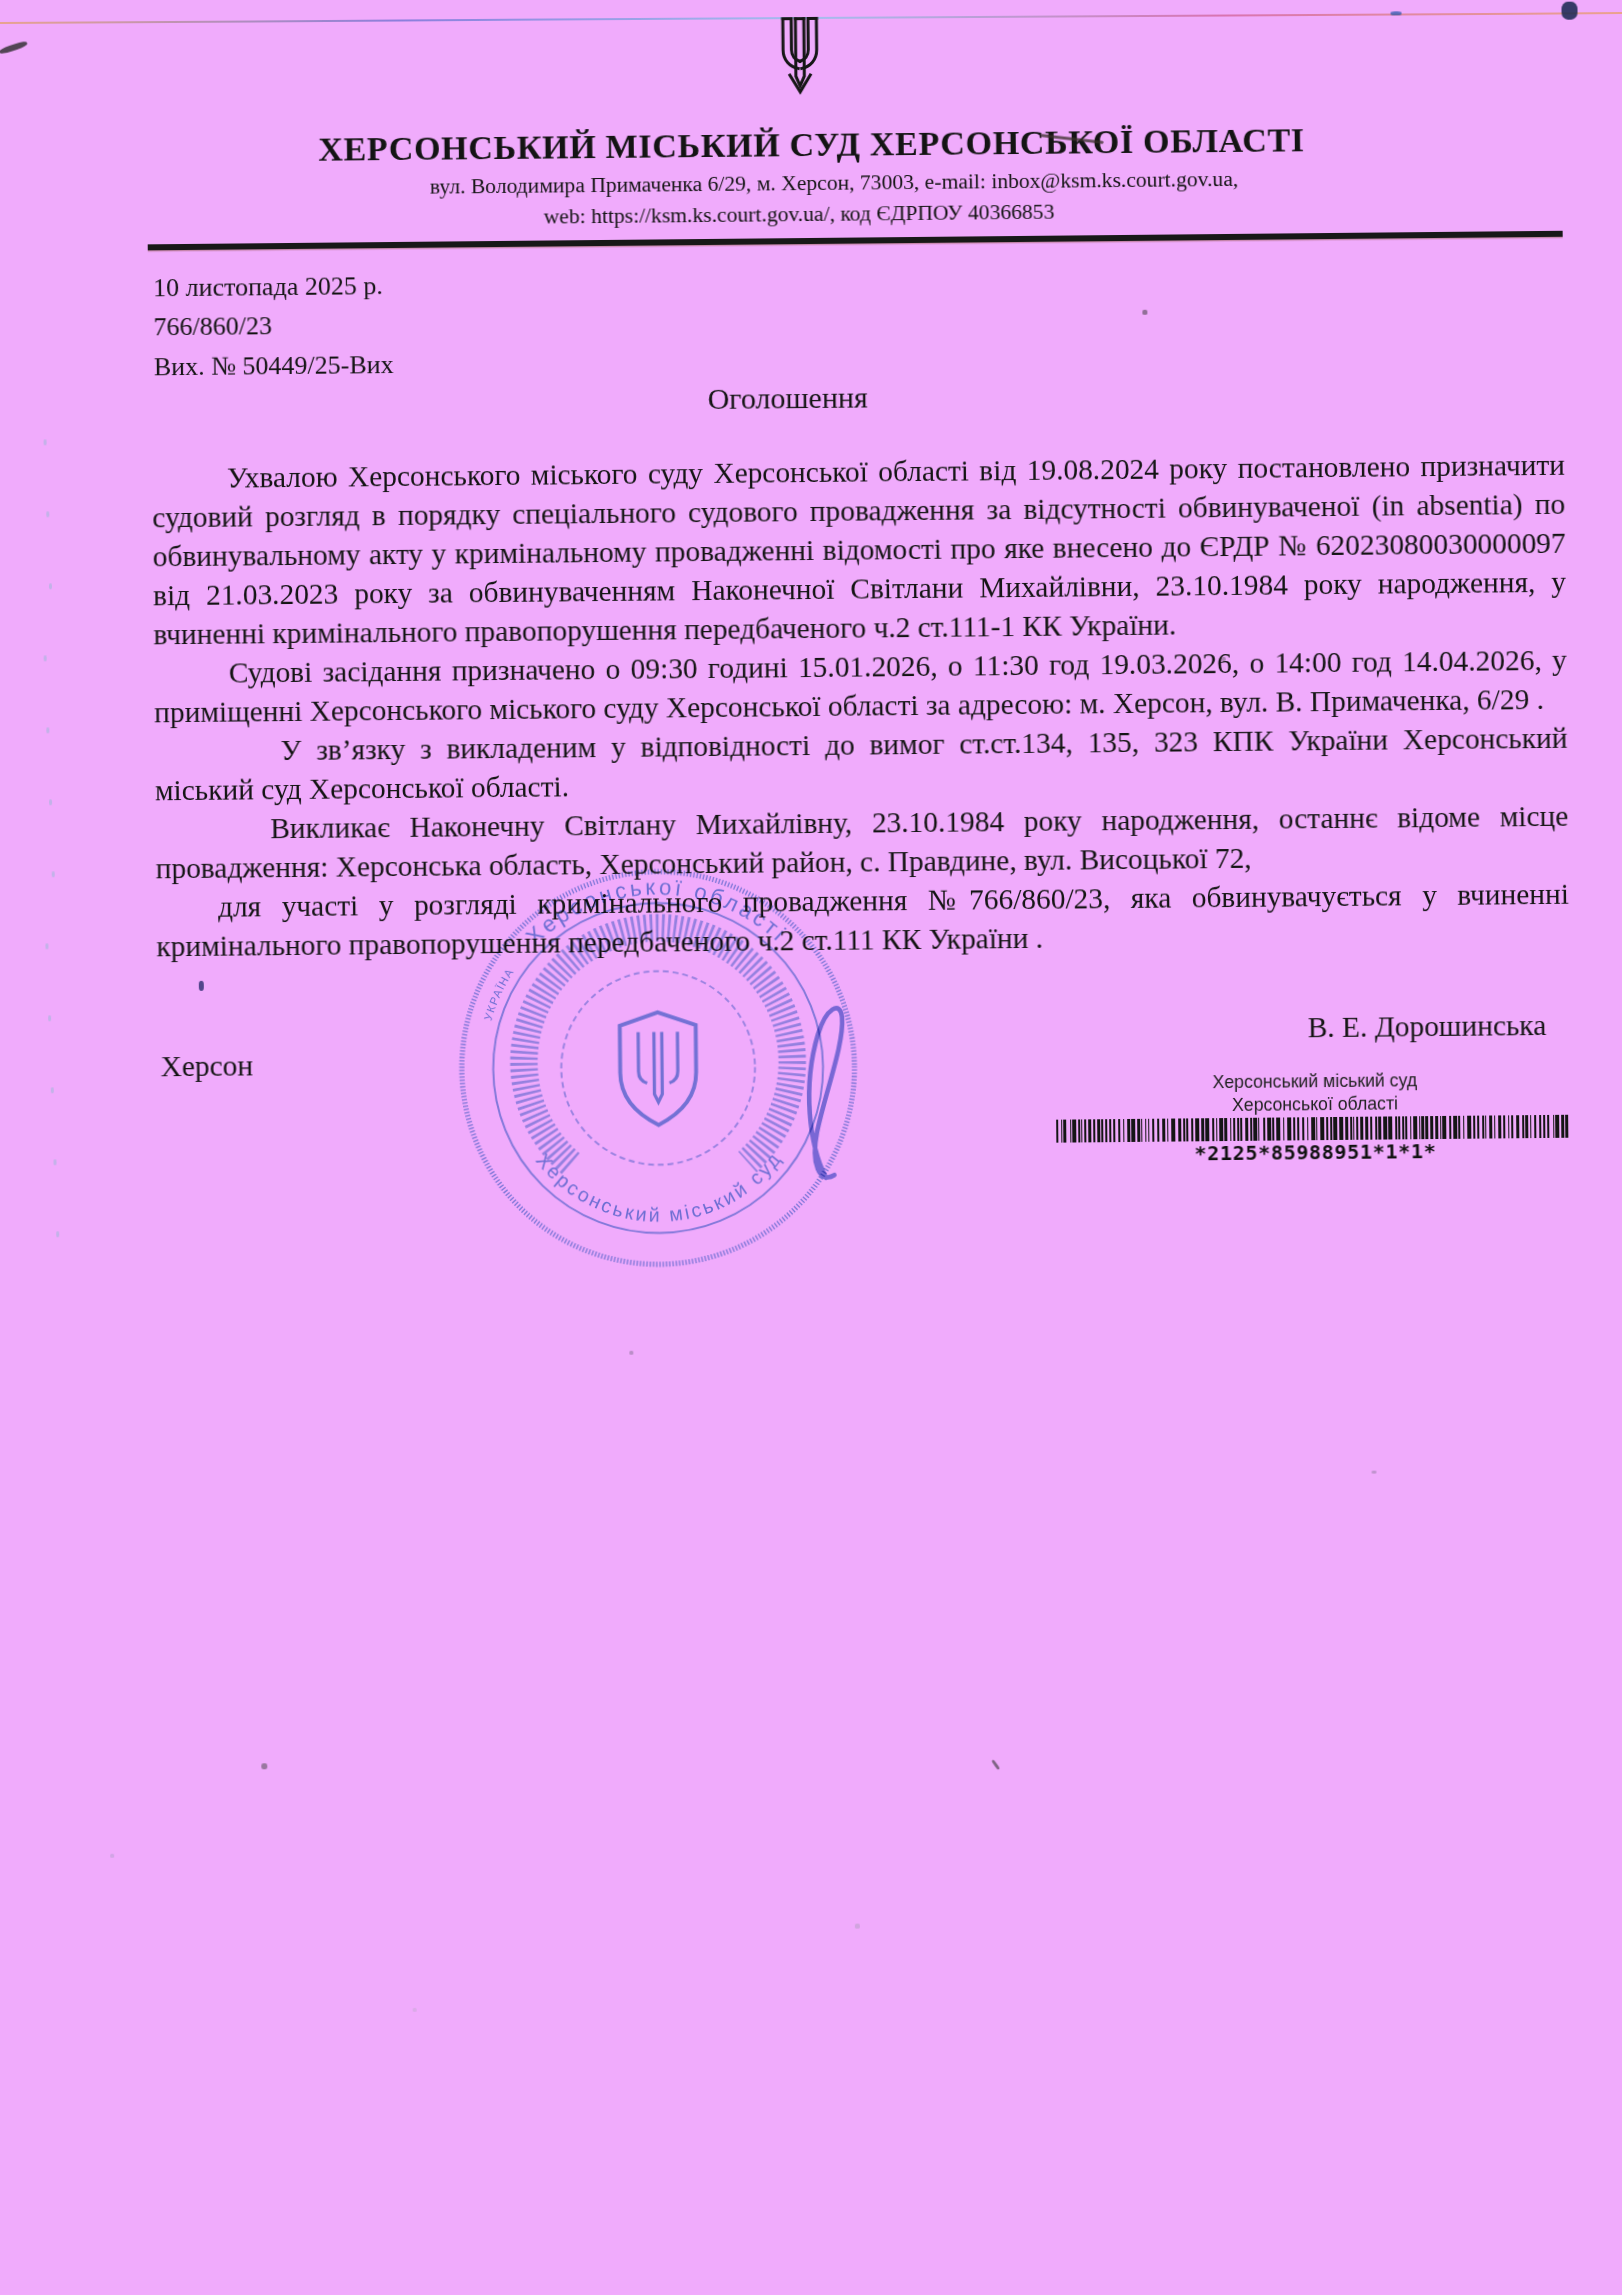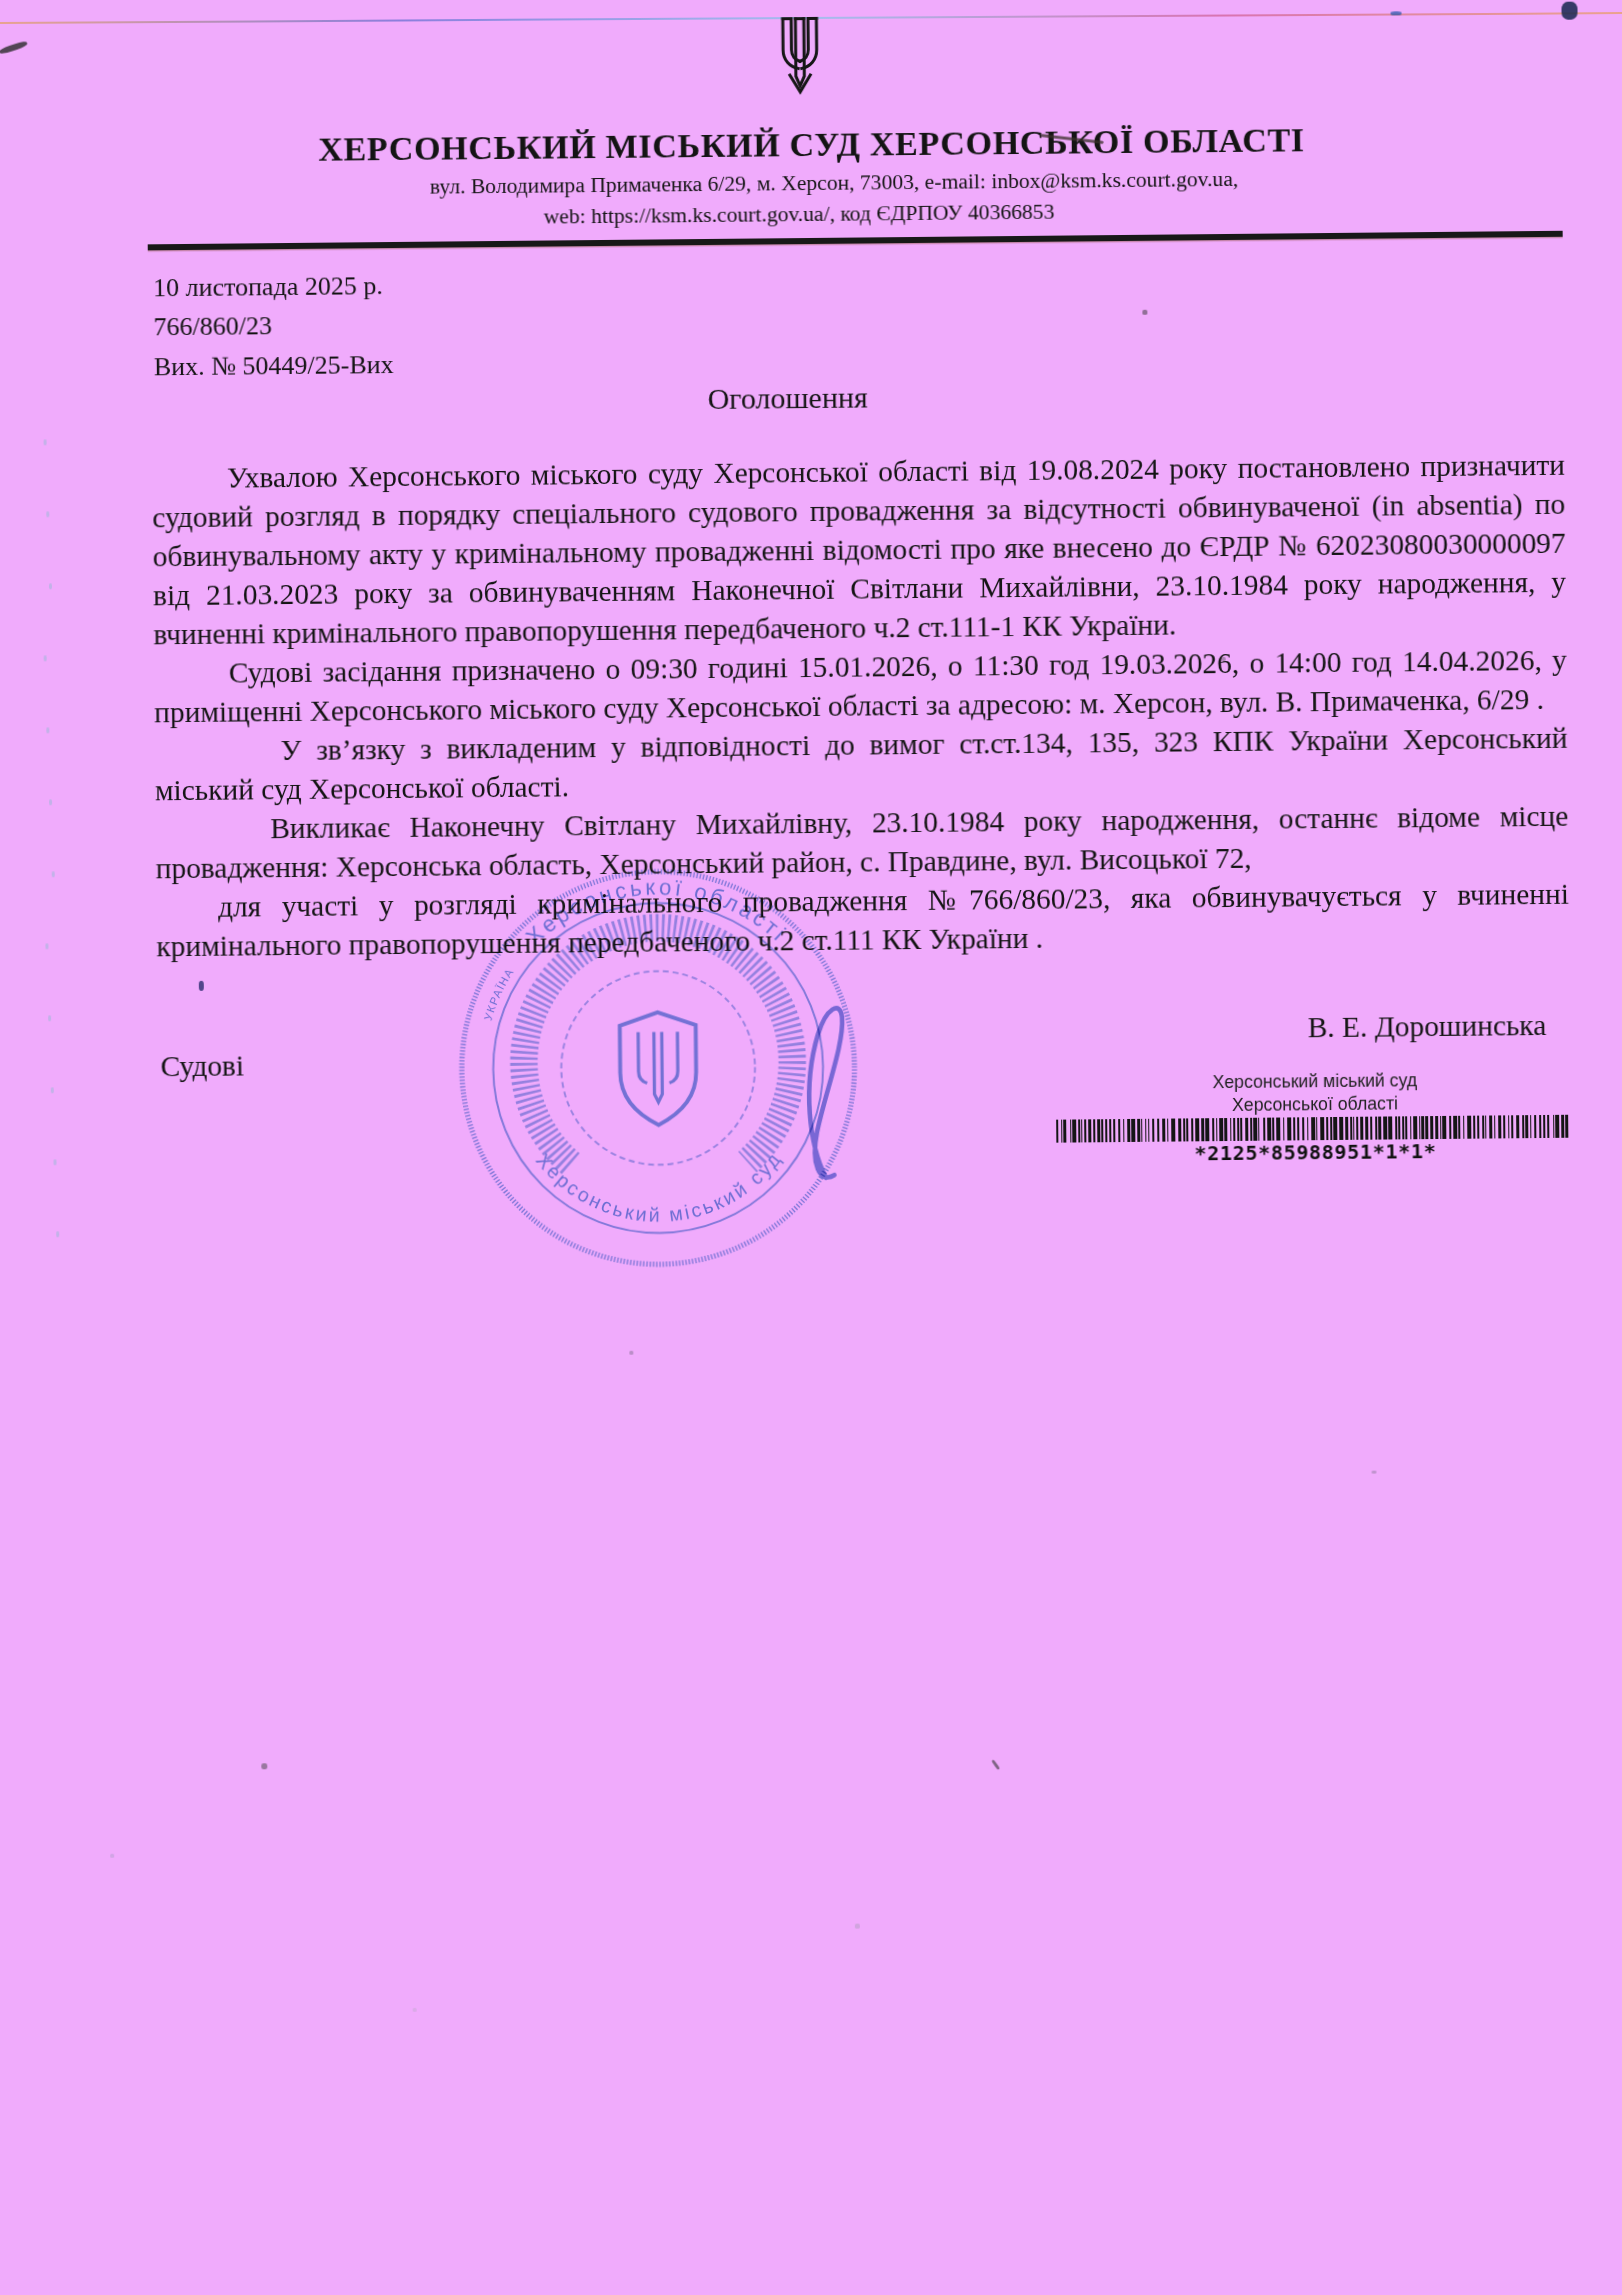--- a/index.html
+++ b/index.html
@@ -100,21 +100,21 @@
     <div class="doc-title">Оголошення</div>
 
     <div class="body-text">
       <p class="p1">Ухвалою Херсонського міського суду Херсонської області  від 19.08.2024 року постановлено призначити  судовий  розгляд  в  порядку  спеціального  судового  провадження  за  відсутності обвинуваченої (in absentia)  по обвинувальному акту у кримінальному провадженні  відомості про яке внесено до ЄРДР  № 62023080030000097 від 21.03.2023 року за обвинуваченням  Наконечної Світлани Михайлівни, 23.10.1984 року народження, у вчиненні кримінального правопорушення передбаченого ч.2  ст.111-1 КК України.</p>
       <p class="p2">Судові засідання призначено о 09:30 годині 15.01.2026, о 11:30 год 19.03.2026, о 14:00 год 14.04.2026, у приміщенні Херсонського міського суду Херсонської області за адресою: м. Херсон, вул. В. Примаченка, 6/29 .</p>
       <p class="p3">У зв’язку з викладеним у відповідності до вимог   ст.ст.134, 135, 323 КПК України Херсонський міський суд  Херсонської області.</p>
       <p class="p4">Викликає  Наконечну  Світлану  Михайлівну, 23.10.1984 року народження, останнє відоме місце провадження: Херсонська область, Херсонський район, с. Правдине, вул. Висоцької 72,</p>
       <p class="p5">для участі у розгляді  кримінального  провадження №766/860/23,  яка  обвинувачується  у вчиненні кримінального правопорушення передбаченого ч.2 ст.111 КК України .</p>
     </div>
 
-    <div class="judge-label">Судові</div>
+    <div class="judge-label">Херсон</div>
     <div class="judge-name">В. Е. Дорошинська</div>
 
     <svg class="stamp" viewBox="0 0 680 680">
       <defs>
         <path id="arcTop" d="M75 340 A265 265 0 0 1 605 340"></path>
         <path id="arcBottom" d="M105 340 A235 235 0 0 0 575 340"></path>
       </defs>
       <g stroke="#3f58c4" fill="none">
         <circle cx="340" cy="340" r="300" stroke-width="8" stroke-dasharray="2 3" opacity=".75"></circle>
         <circle cx="340" cy="340" r="252" stroke-width="3" opacity=".7"></circle>

